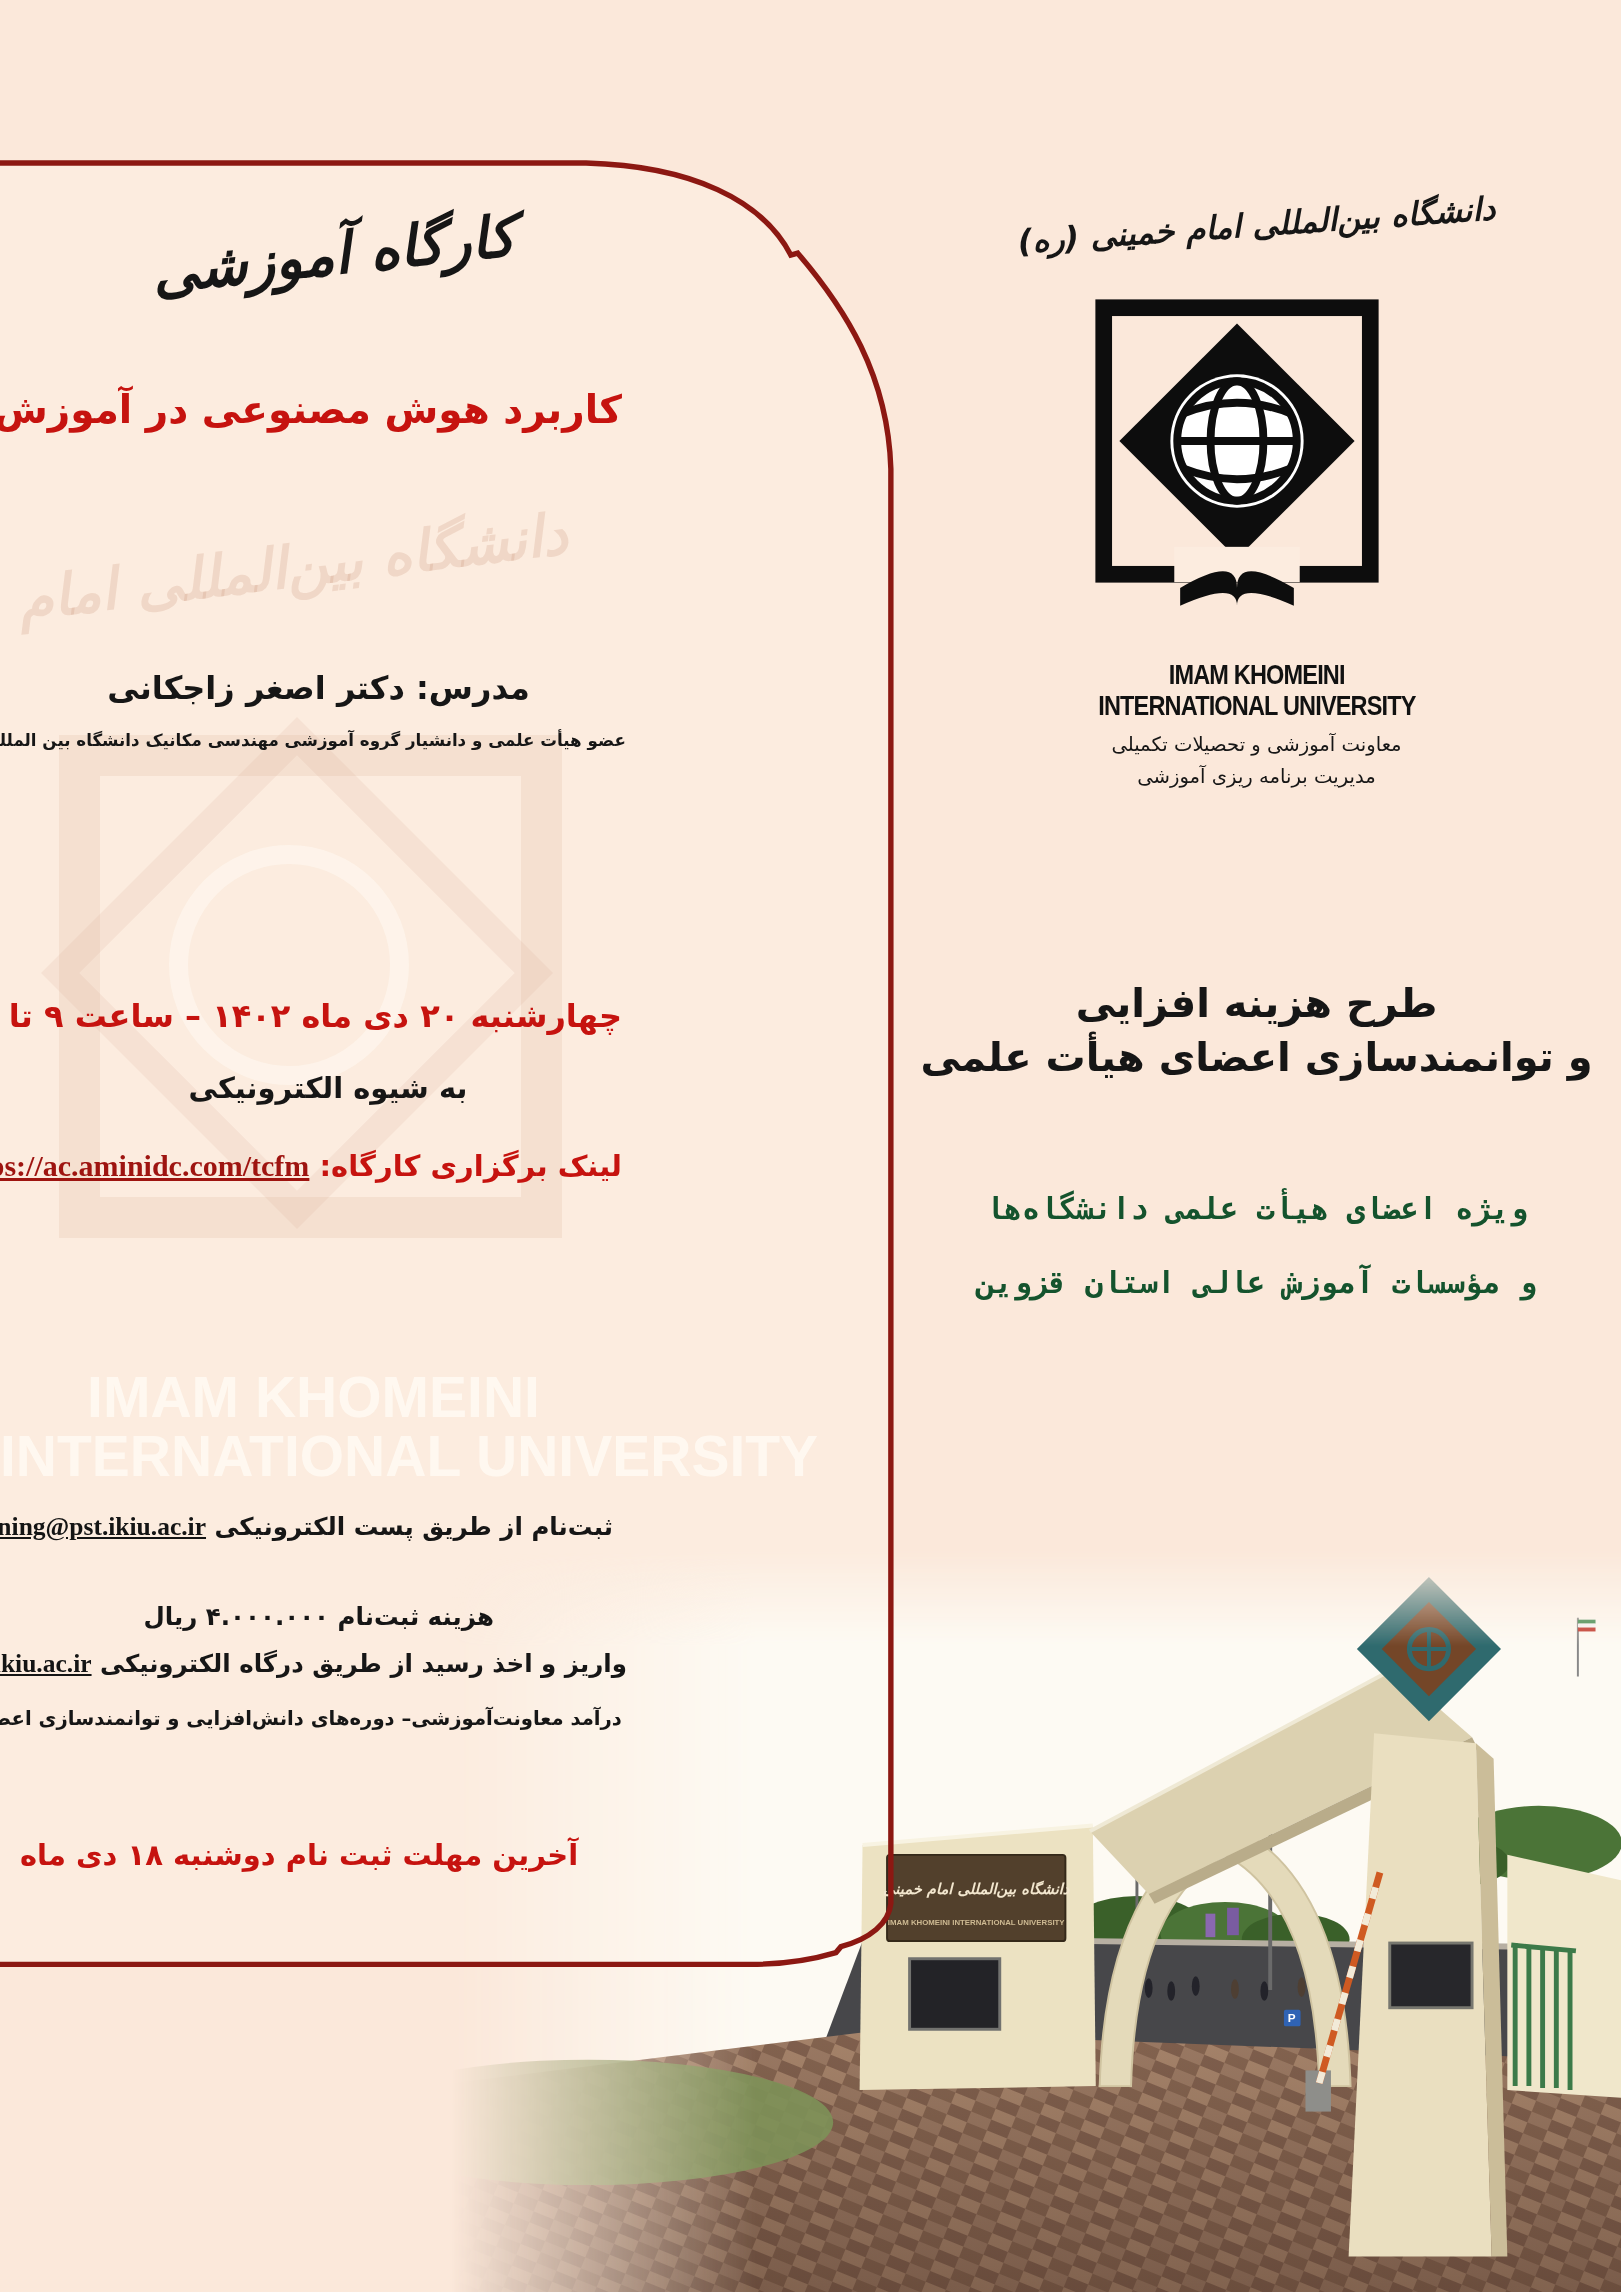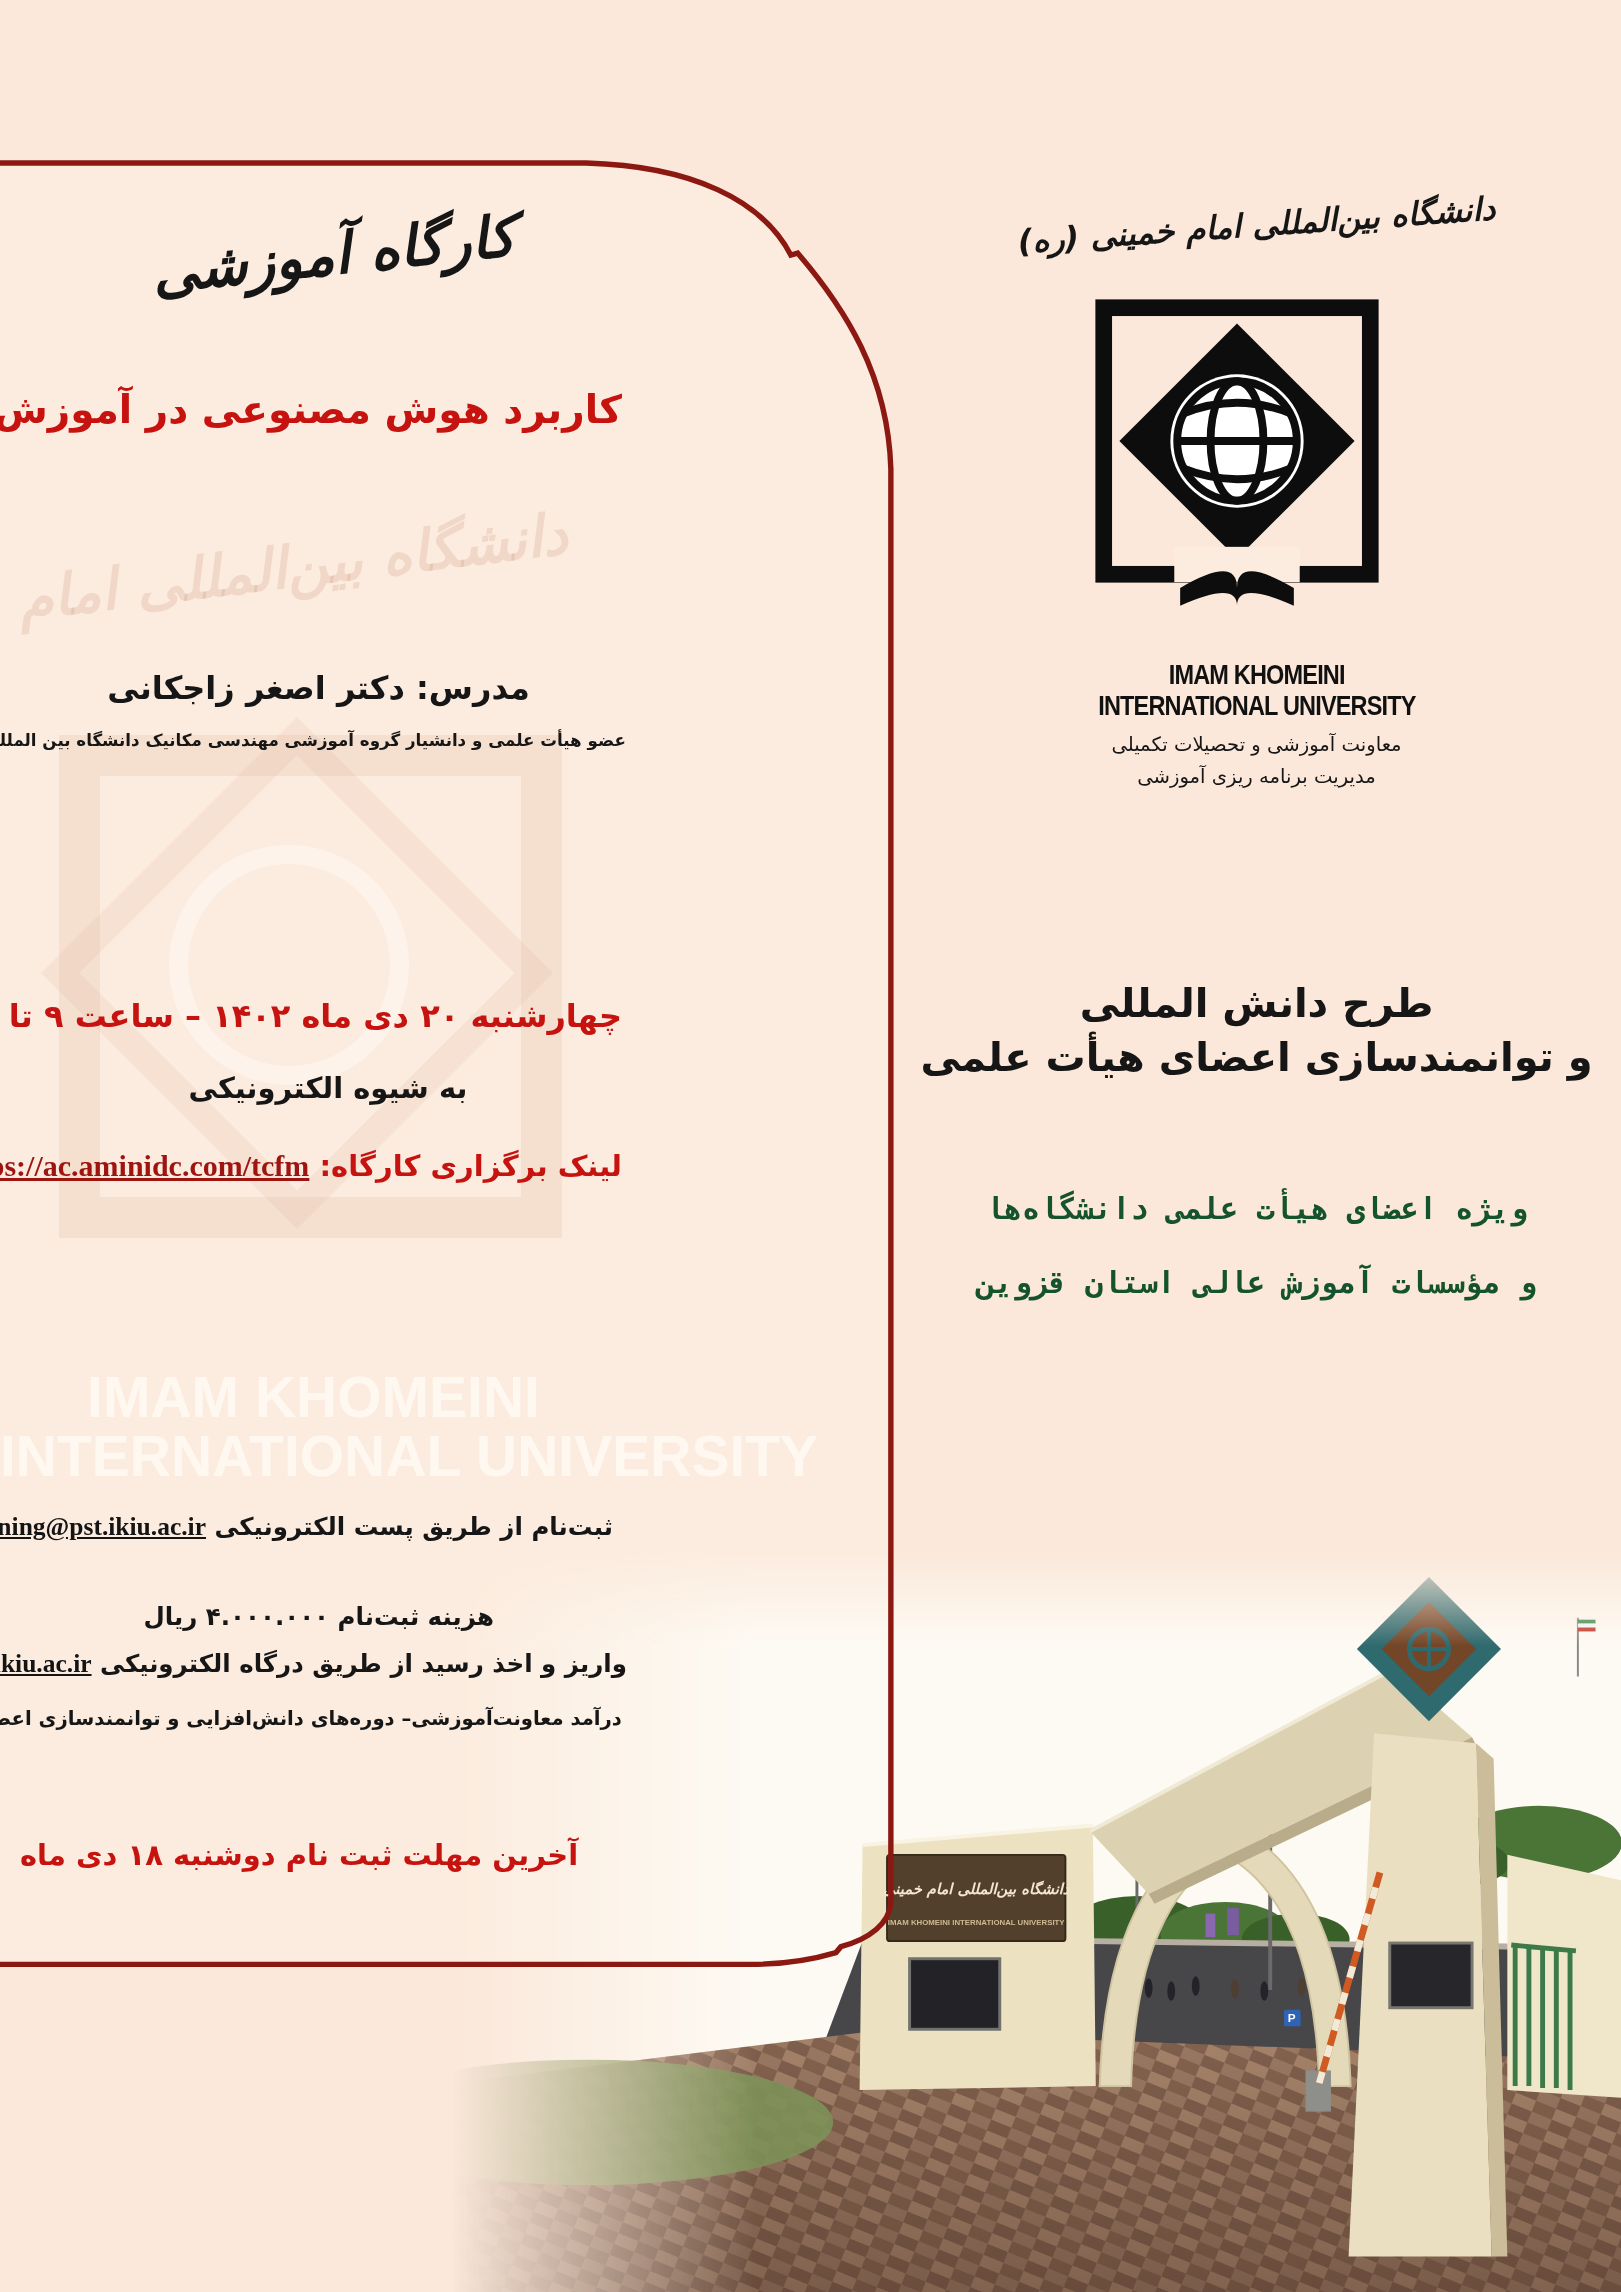--- a/index.html
+++ b/index.html
@@ -222,19 +222,19 @@
   <div class="line" style="left:51px;top:659px;width:627px;font-size:28px;font-weight:bold;color:#111;font-family:'Liberation Sans',sans-serif;">
     <span class="condensed">IMAM KHOMEINI</span>
   </div>
   <div class="line" style="left:51px;top:690px;width:627px;font-size:28px;font-weight:bold;color:#111;font-family:'Liberation Sans',sans-serif;">
     <span class="condensed">INTERNATIONAL UNIVERSITY</span>
   </div>
 
   <div class="line fa" style="left:51px;top:733px;width:627px;font-size:19.6px;font-weight:normal;">معاونت آموزشی و تحصیلات تکمیلی</div>
   <div class="line fa" style="left:51px;top:765px;width:627px;font-size:19.6px;font-weight:normal;">مدیریت برنامه ریزی آموزشی</div>
 
-  <div class="line fa" style="left:21.6px;top:980px;width:686px;font-size:40px;">طرح دانش المللی</div>
+  <div class="line fa" style="left:21.6px;top:980px;width:686px;font-size:40px;">طرح هزینه افزایی</div>
   <div class="line fa" style="left:21.6px;top:1034px;width:686px;font-size:40px;">و توانمندسازی اعضای هیأت علمی</div>
 
   <div class="line fa blue" style="left:21.6px;top:1191px;width:686px;font-size:30px;">ویژه اعضای هیأت علمی دانشگاه‌ها</div>
   <div class="line fa blue" style="left:21.6px;top:1237px;width:686px;font-size:30px;margin-top:28px;">و مؤسسات آموزش عالی استان قزوین</div>
 </div>
 
 
 </body></html>

